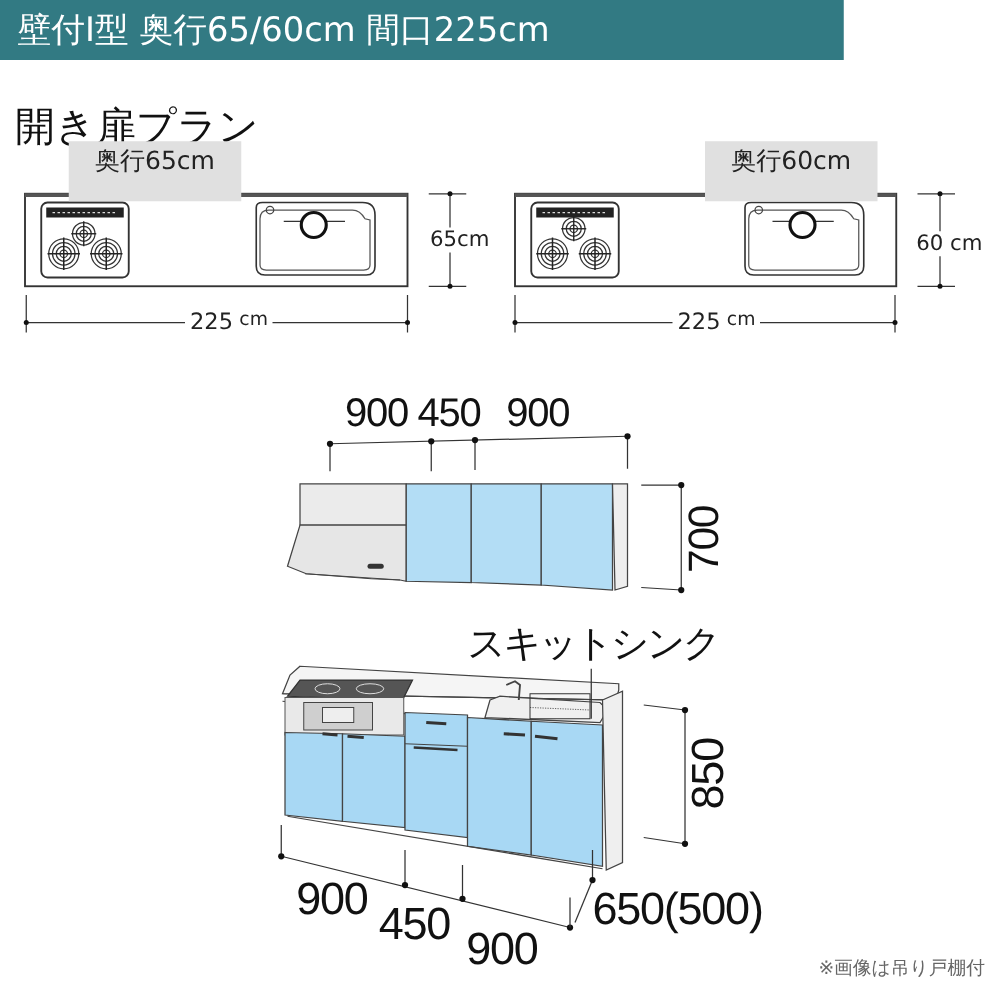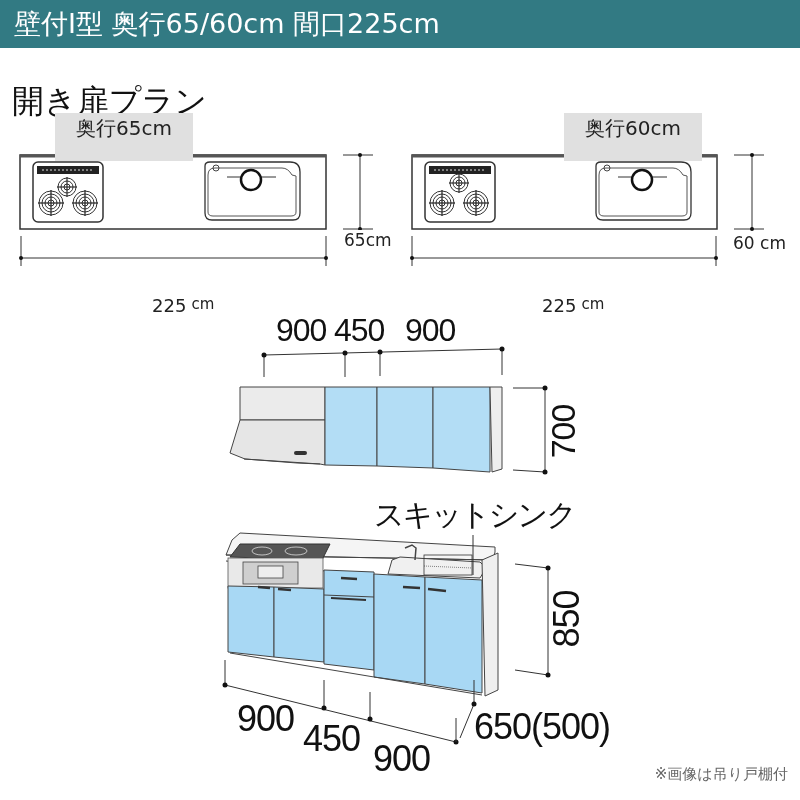--- a/index.html
+++ b/index.html
@@ -1,21 +1,21 @@
 <!DOCTYPE html>
 <html><head>
 <meta charset="utf-8">
 <style>
   html, body { margin: 0; padding: 0; }
   body { width: 800px; height: 800px; background: #ffffff; position: relative; overflow: hidden; font-family: "DejaVu Sans", "Liberation Sans", sans-serif; color: #1a1a1a; }
-  .header { position: absolute; left: 0; top: 0; width: 800px; height: 48px; background: #327a83; }
+  .header { position: absolute; left: 0; top: 0; width: 675px; height: 48px; background: #327a83; }
   .header-title { position: absolute; left: 14px; top: 6px; font-size: 27px; color: #ffffff; letter-spacing: 0px; white-space: nowrap; }
   .plan-title { position: absolute; left: 12px; top: 60px; font-size: 32px; color: #111; white-space: nowrap; margin-top: 20px; }
   .depth-label { position: absolute; height: 48px; background: #e0e0e0; font-size: 20px; color: #222; line-height: 30px; text-align: center; white-space: nowrap; }
-  .dim-text { position: absolute; font-size: 16px; color: #222; white-space: nowrap; background: #fff; margin-top: 48px; }
+  .dim-text { position: absolute; font-size: 16px; color: #222; white-space: nowrap; background: #fff; }
   .big-num { position: absolute; font-family: "Liberation Sans", sans-serif; font-size: 36px; color: #111; white-space: nowrap; letter-spacing: -1px; }
   .note { position: absolute; right: 12px; top: 765px; font-size: 15px; color: #666; white-space: nowrap; }
   svg { position: absolute; left: 0; top: 0; }
 </style>
 </head>
 <body>
 
 <div class="header">
   <div class="header-title">壁付I型 奥行65/60cm 間口225cm</div>
 </div>

